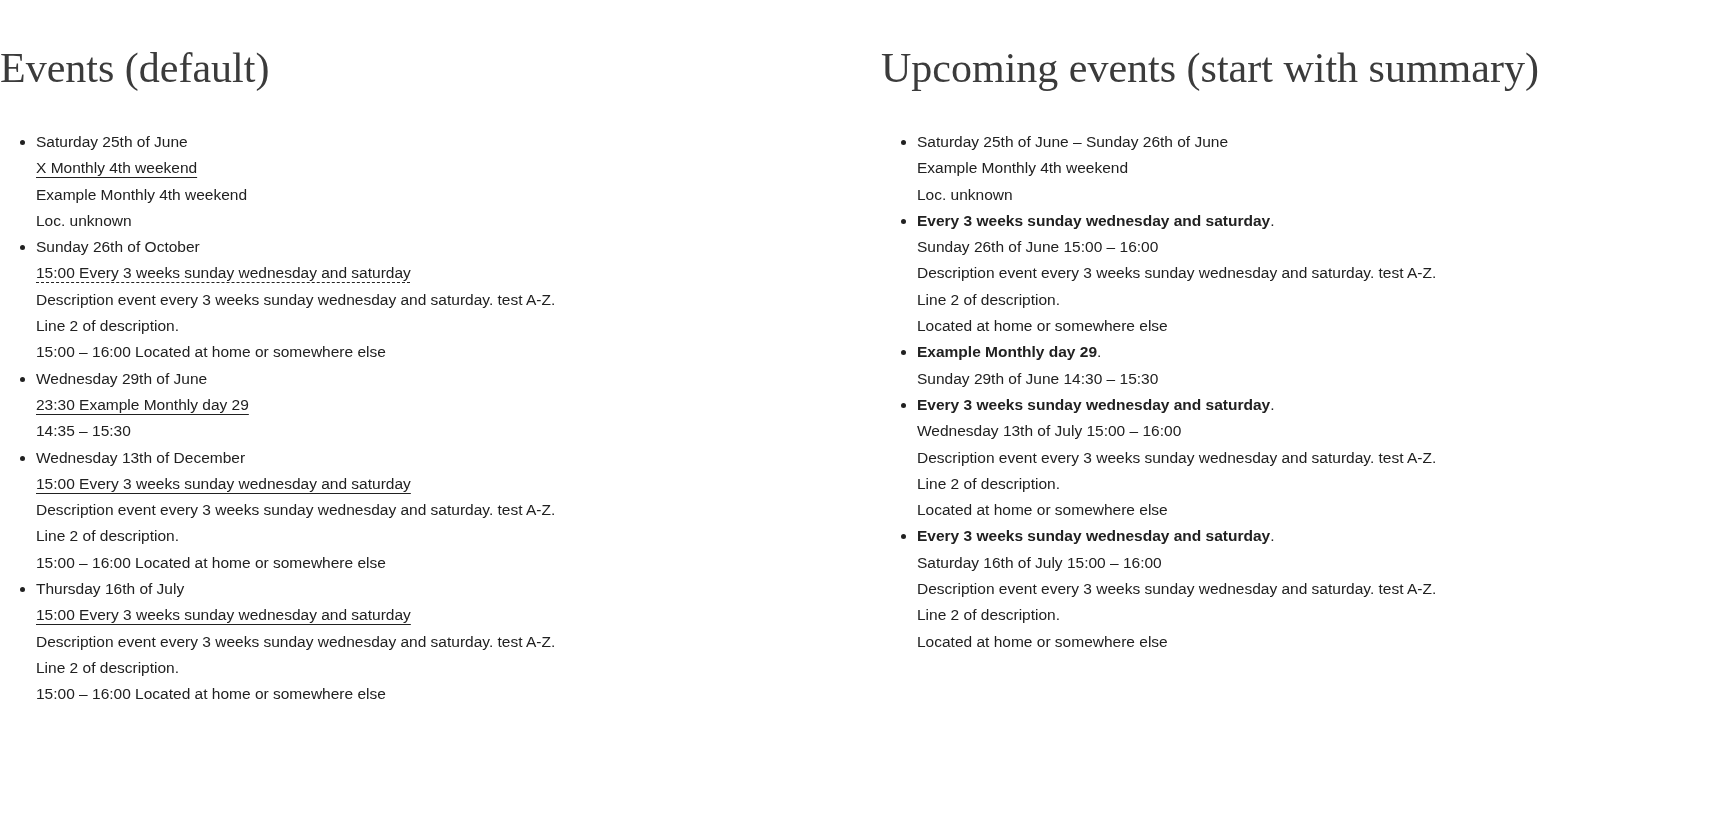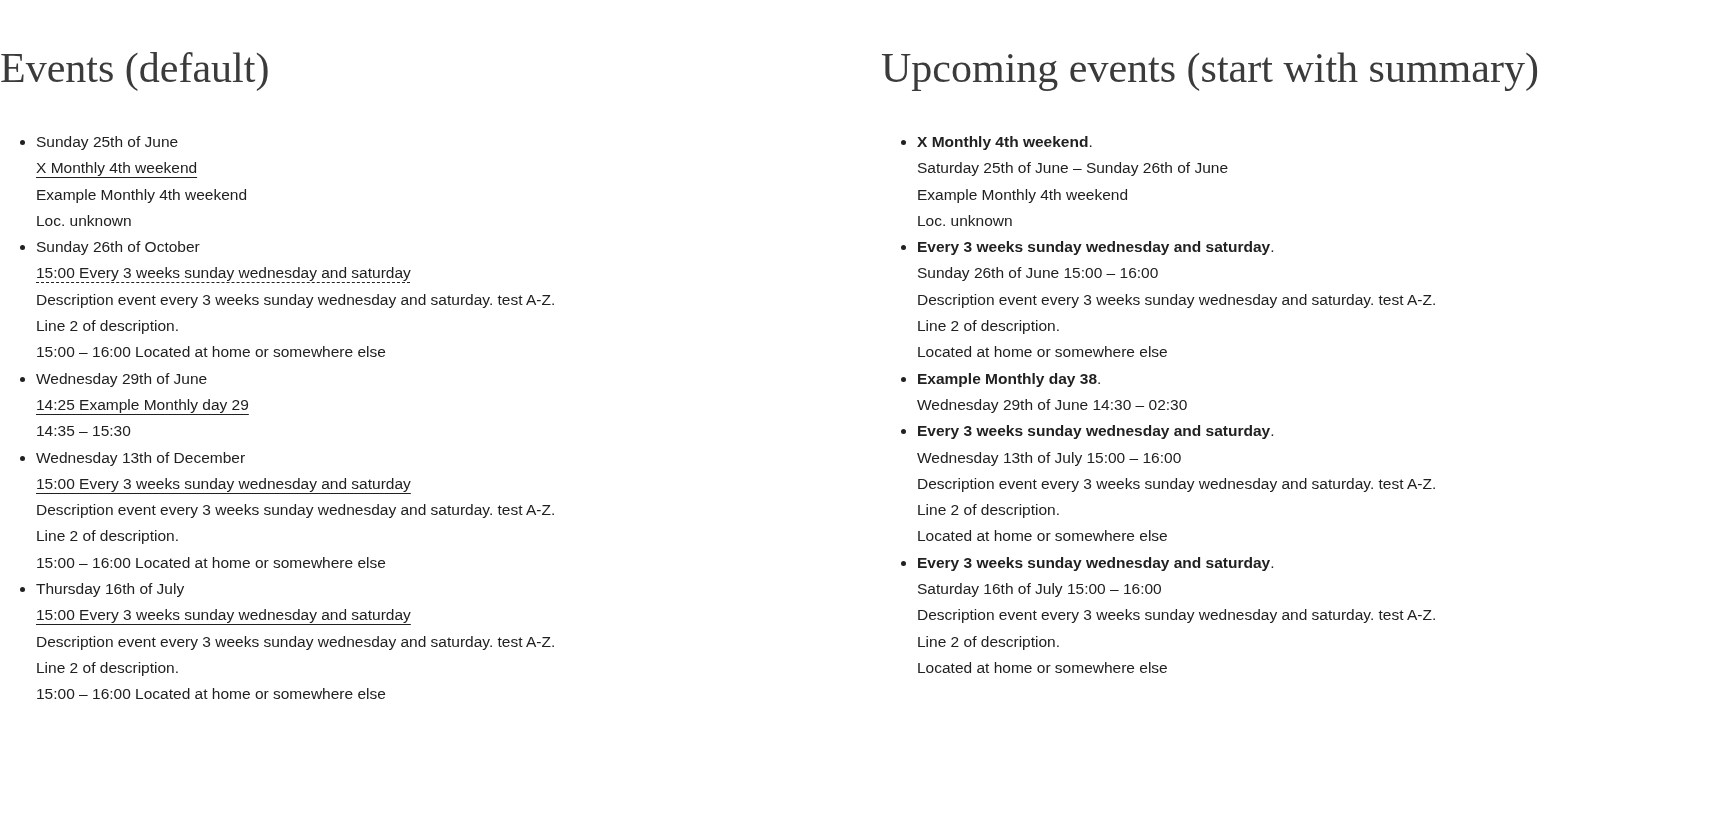--- a/index.html
+++ b/index.html
@@ -46,35 +46,35 @@
   .summary { font-weight: 700; }
 </style>
 </head>
 <body>
 
 <div class="page">
   <section class="col col-left">
     <h2 class="section-title">Events (default)</h2>
     <ul class="events" id="list-left">
         <li>
-          <div class="line">Sunday 25th of June</div>
+          <div class="line">Saturday 25th of June</div>
           <div class="line"><a class="event-link solid">X Monthly 4th weekend</a></div>
           <div class="line">Example Monthly 4th weekend</div>
           <div class="line">Loc. unknown</div>
         </li>
         <li>
           <div class="line">Sunday 26th of October</div>
           <div class="line"><a class="event-link dashed">15:00 Every 3 weeks sunday wednesday and saturday</a></div>
           <div class="line">Description event every 3 weeks sunday wednesday and saturday. test A-Z.</div>
           <div class="line">Line 2 of description.</div>
           <div class="line">15:00 – 16:00 Located at home or somewhere else</div>
         </li>
         <li>
           <div class="line">Wednesday 29th of June</div>
-          <div class="line"><a class="event-link solid">14:25 Example Monthly day 29</a></div>
+          <div class="line"><a class="event-link solid">23:30 Example Monthly day 29</a></div>
           <div class="line">14:35 – 15:30</div>
         </li>
         <li>
           <div class="line">Wednesday 13th of December</div>
           <div class="line"><a class="event-link solid">15:00 Every 3 weeks sunday wednesday and saturday</a></div>
           <div class="line">Description event every 3 weeks sunday wednesday and saturday. test A-Z.</div>
           <div class="line">Line 2 of description.</div>
           <div class="line">15:00 – 16:00 Located at home or somewhere else</div>
         </li>
         <li>
@@ -83,35 +83,34 @@
           <div class="line">Description event every 3 weeks sunday wednesday and saturday. test A-Z.</div>
           <div class="line">Line 2 of description.</div>
           <div class="line">15:00 – 16:00 Located at home or somewhere else</div>
         </li>
       </ul>
   </section>
   <section class="col col-right">
     <h2 class="section-title">Upcoming events (start with summary)</h2>
     <ul class="events" id="list-right">
         <li>
-          <div class="line"><span class="summary">X Monthly 4th weekend</span><span>.</span></div>
           <div class="line">Saturday 25th of June – Sunday 26th of June</div>
           <div class="line">Example Monthly 4th weekend</div>
           <div class="line">Loc. unknown</div>
         </li>
         <li>
           <div class="line"><span class="summary">Every 3 weeks sunday wednesday and saturday</span><span>.</span></div>
           <div class="line">Sunday 26th of June 15:00 – 16:00</div>
           <div class="line">Description event every 3 weeks sunday wednesday and saturday. test A-Z.</div>
           <div class="line">Line 2 of description.</div>
           <div class="line">Located at home or somewhere else</div>
         </li>
         <li>
-          <div class="line"><span class="summary">Example Monthly day 38</span><span>.</span></div>
-          <div class="line">Wednesday 29th of June 14:30 – 02:30</div>
+          <div class="line"><span class="summary">Example Monthly day 29</span><span>.</span></div>
+          <div class="line">Sunday 29th of June 14:30 – 15:30</div>
         </li>
         <li>
           <div class="line"><span class="summary">Every 3 weeks sunday wednesday and saturday</span><span>.</span></div>
           <div class="line">Wednesday 13th of July 15:00 – 16:00</div>
           <div class="line">Description event every 3 weeks sunday wednesday and saturday. test A-Z.</div>
           <div class="line">Line 2 of description.</div>
           <div class="line">Located at home or somewhere else</div>
         </li>
         <li>
           <div class="line"><span class="summary">Every 3 weeks sunday wednesday and saturday</span><span>.</span></div>

